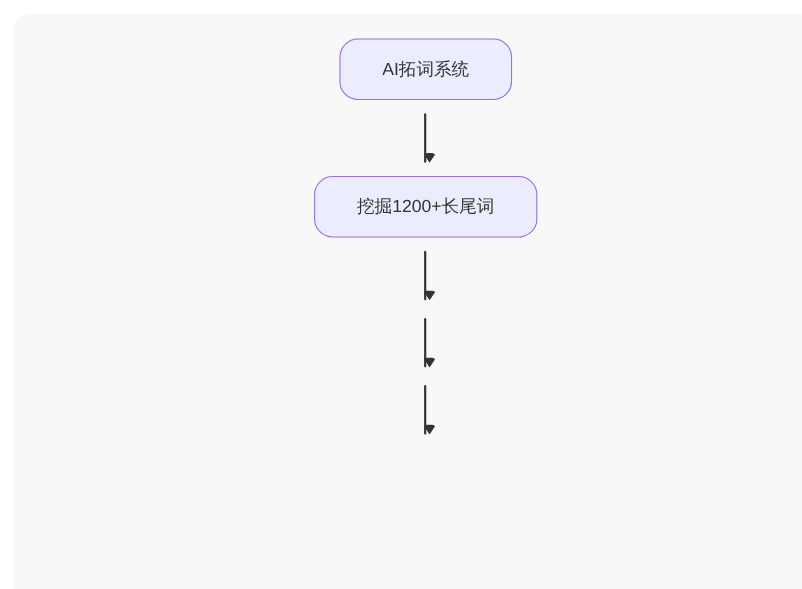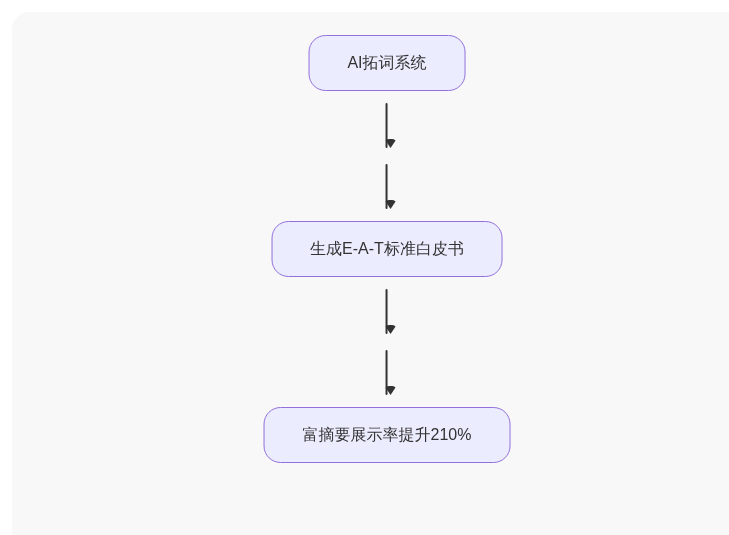--- a/index.html
+++ b/index.html
@@ -65,39 +65,36 @@
 
     <div class="node">
       <span>AI拓词系统</span>
     </div>
 
     <div class="edge">
       <div class="edge-line"></div>
       <div class="edge-head"></div>
     </div>
 
-
-    <div class="edge">
-      <div class="edge-line"></div>
-      <div class="edge-head"></div>
-    </div>
-
     <div class="node">
-      <span>生成E-A-T标准白皮书</span>
+      <span>挖掘1200+长尾词</span>
     </div>
 
     <div class="edge">
       <div class="edge-line"></div>
       <div class="edge-head"></div>
     </div>
 
 
     <div class="edge">
       <div class="edge-line"></div>
       <div class="edge-head"></div>
     </div>
 
-    <div class="node">
-      <span>富摘要展示率提升210%</span>
+
+    <div class="edge">
+      <div class="edge-line"></div>
+      <div class="edge-head"></div>
     </div>
+
 
   </div>
 </div>
 
 </body></html>

